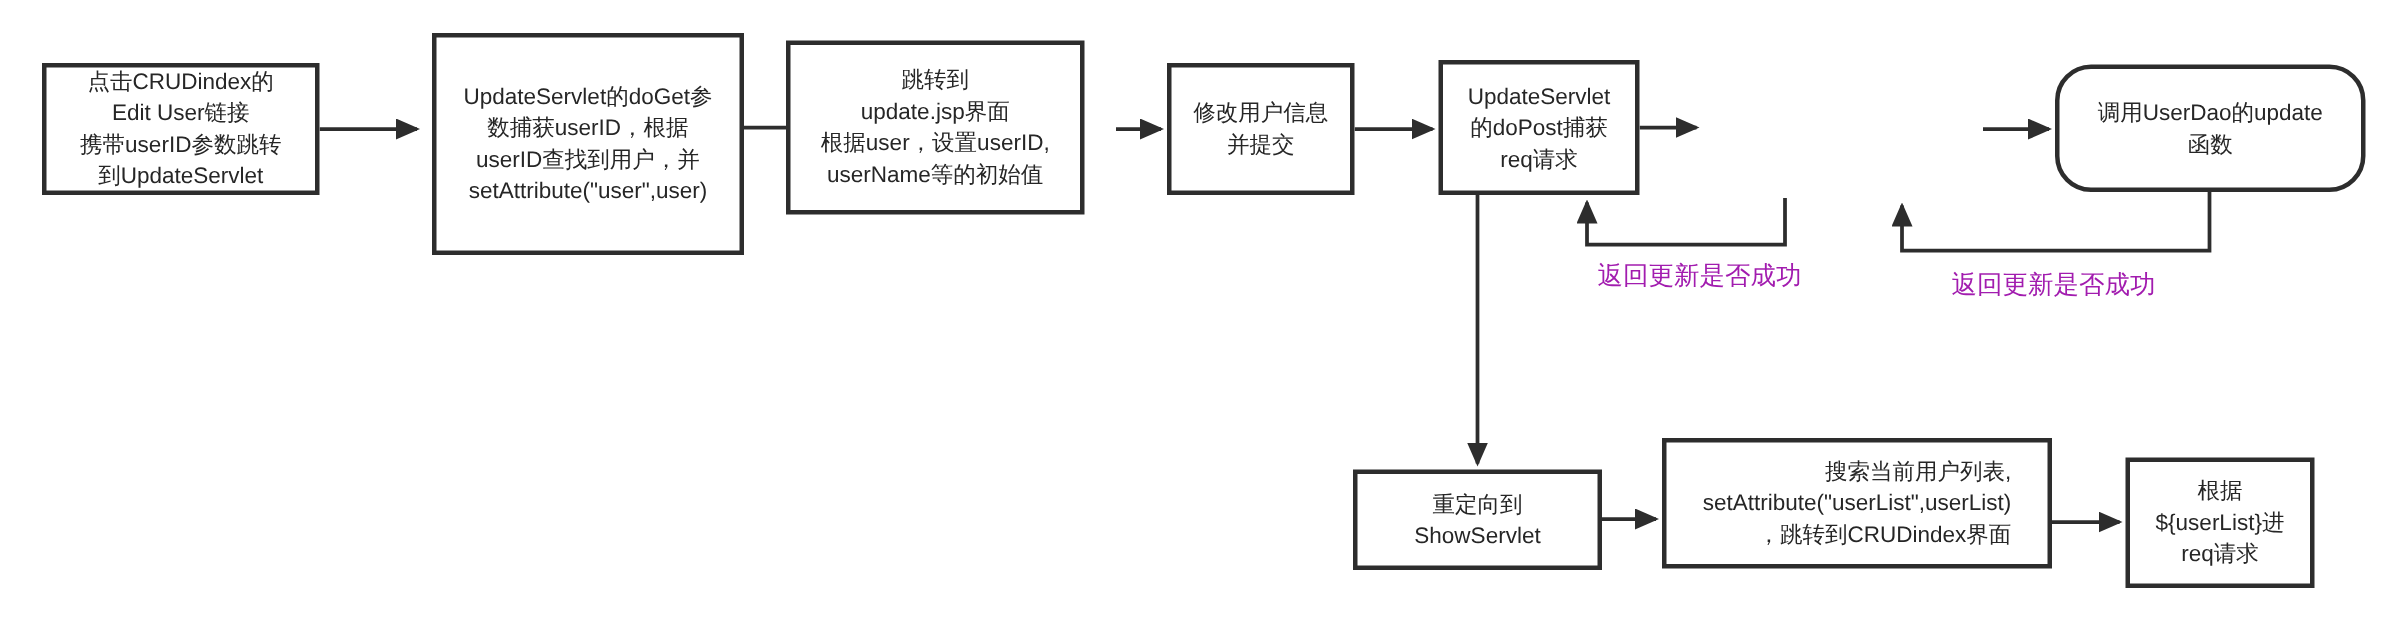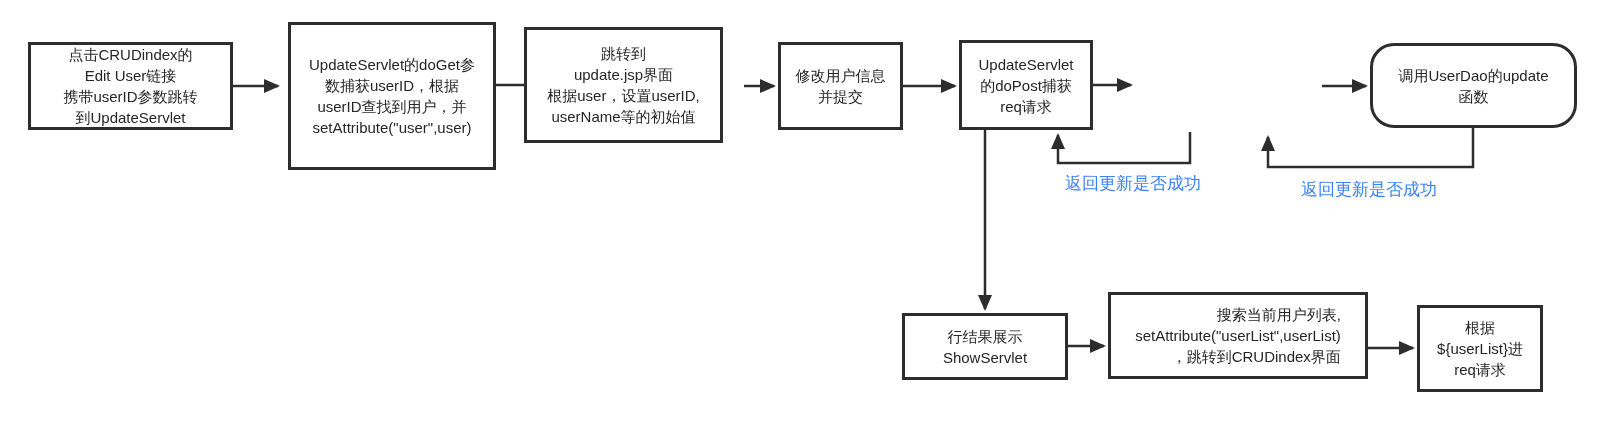--- a/index.html
+++ b/index.html
@@ -21,25 +21,25 @@
     white-space:pre-line;
     font-size:15px;line-height:21px;
     color:#262626;
     padding:2px 4px;
   }
   .edge-label{
     position:absolute;
     width:200px;
     text-align:center;
     font-size:17px;line-height:20px;
-    color:#3b82f6;
+    color:#a21caf;
     white-space:nowrap;
   }
   
-  .b0{left:28px;  top:42px;  width:205px; height:88px;}
+  .b0{left:28px;  top:42px;  width:185px; height:88px;}
   .b1{left:288px; top:22px;  width:208px; height:148px;}
   .b2{left:524px; top:27px;  width:199px; height:116px;}
   .b3{left:778px; top:42px;  width:125px; height:88px;}
   .b4{left:959px; top:40px;  width:134px; height:90px;}
   .b5{left:1135px;top:42px;  width:187px; height:90px;}
   .b6{left:1370px;top:43px;  width:207px; height:85px;border-radius:24px;}
   .b7{left:902px; top:313px; width:166px; height:67px;}
   .b8{left:1108px;top:292px; width:260px; height:87px;text-align:right;}
   .b9{left:1417px;top:305px; width:126px; height:87px;}
   .l0{left:1033px;top:174px;}
@@ -83,21 +83,21 @@
 update.jsp界面
 根据user，设置userID,
 userName等的初始值</div>
   <div class="box b3">修改用户信息
 并提交</div>
   <div class="box b4">UpdateServlet
 的doPost捕获
 req请求</div>
   <div class="box b6">调用UserDao的update
 函数</div>
-  <div class="box b7">行结果展示
+  <div class="box b7">重定向到
 ShowServlet</div>
   <div class="box b8">搜索当前用户列表,
 setAttribute("userList",userList)
 ，跳转到CRUDindex界面</div>
   <div class="box b9">根据
 ${userList}进
 req请求</div>
 
   <div class="edge-label l0">返回更新是否成功</div>
   <div class="edge-label l1">返回更新是否成功</div>

